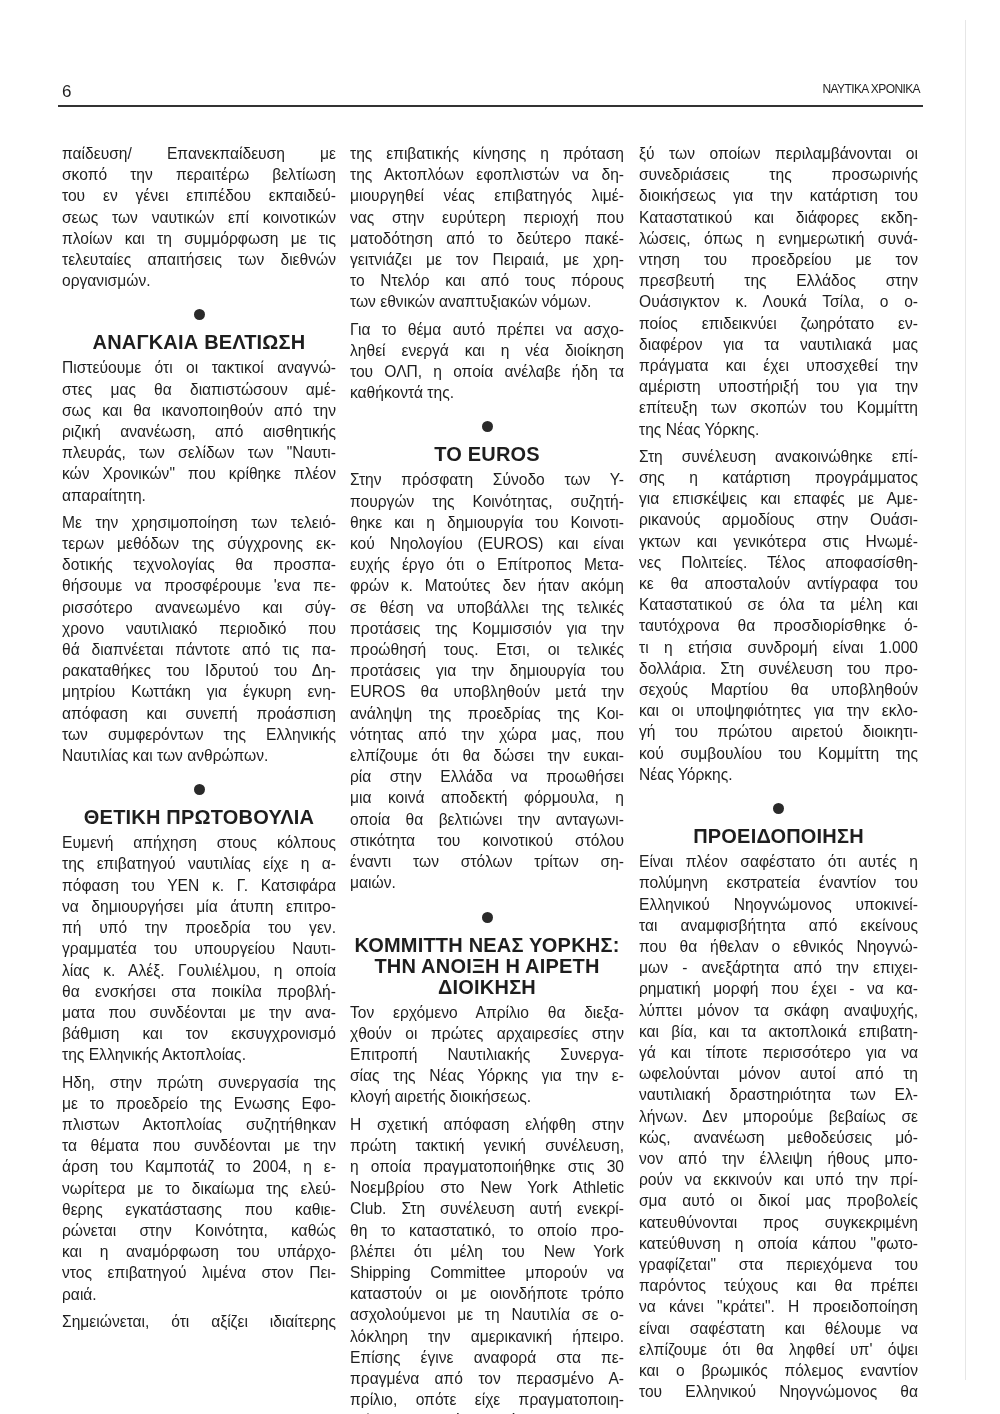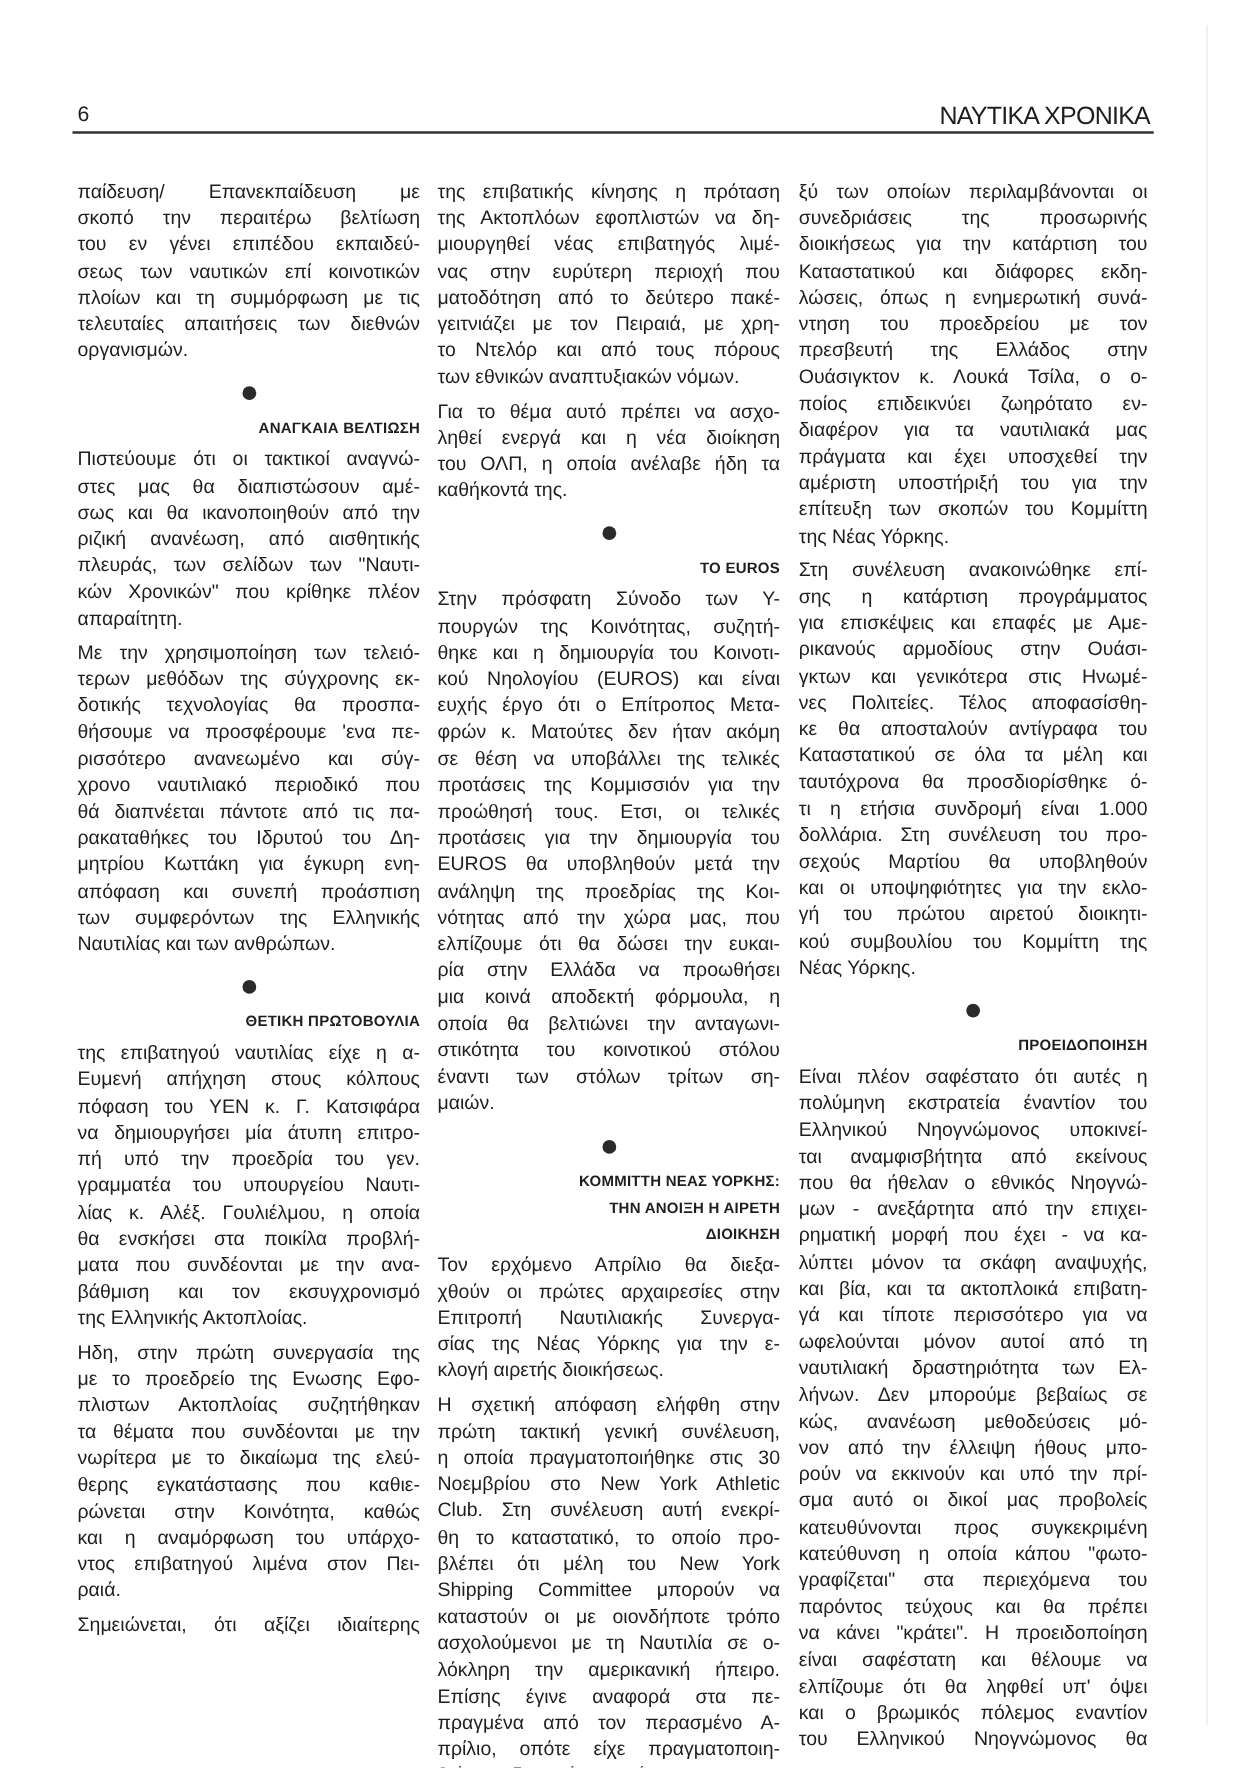--- a/index.html
+++ b/index.html
@@ -9,40 +9,40 @@
     position: relative; overflow: hidden;
   }
   .page-edge {
     position: absolute; right: 34px; top: 20px; width: 1px; height: 1360px;
     background: #e6e6e6;
   }
   .header {
     position: absolute; left: 62px; top: 82px; width: 858px; height: 22px;
   }
   .page-number { position: absolute; left: 0; top: 0; font-size: 17px; letter-spacing: -0.5px; }
-  .running-title { position: absolute; right: 0; top: 0; font-size: 20px; letter-spacing: -0.6px; }
+  .running-title { position: absolute; right: 0; top: 0; font-size: 12px; letter-spacing: -0.6px; }
   .header-rule {
     position: absolute; left: 58px; top: 105px; width: 865px; height: 2px; background: #333;
   }
   .column {
     position: absolute; top: 143px; font-size: 15.6px; line-height: 21.2px;
     text-align: justify; hyphens: none;
   }
   .col-1 { left: 62px; width: 274px; }
   .col-2 { left: 350px; width: 274px; }
   .col-3 { left: 639px; width: 279px; }
   .para { margin: 0 0 6px 0; }
   .para .line { display: block; text-align: justify; text-align-last: justify; white-space: nowrap; }
   .para .line.last { text-align-last: left; }
   .bullet {
     width: 11px; height: 11px; border-radius: 50%; background: #2a2a2a;
     margin: 18px auto 12px auto;
   }
   .heading {
-    font-weight: bold; text-align: right; font-size: 12px; line-height: 21px;
+    font-weight: bold; text-align: center; font-size: 20px; line-height: 21px;
     margin: 0 0 4px 0; letter-spacing: 0.2px;
   }
 </style>
 </head>
 <body>
 
 <div class="page-edge"></div>
 
 <div class="header">
   <span class="page-number">6</span>
@@ -85,37 +85,38 @@
       <span class="line">μητρίου Κωττάκη για έγκυρη ενη-</span>
       <span class="line">απόφαση και συνεπή προάσπιση</span>
       <span class="line">των συμφερόντων της Ελληνικής</span>
       <span class="line last">Ναυτιλίας και των ανθρώπων.</span>
     </div>
     <div class="bullet"></div>
     <div class="heading">
       <div>ΘΕΤΙΚΗ ΠΡΩΤΟΒΟΥΛΙΑ</div>
     </div>
     <div class="para">
+      <span class="line">Ευμενή απήχηση στους κόλπους</span>
       <span class="line">της επιβατηγού ναυτιλίας είχε η α-</span>
-      <span class="line">Ευμενή απήχηση στους κόλπους</span>
       <span class="line">πόφαση του ΥΕΝ κ. Γ. Κατσιφάρα</span>
       <span class="line">να δημιουργήσει μία άτυπη επιτρο-</span>
       <span class="line">πή υπό την προεδρία του γεν.</span>
       <span class="line">γραμματέα του υπουργείου Ναυτι-</span>
       <span class="line">λίας κ. Αλέξ. Γουλιέλμου, η οποία</span>
       <span class="line">θα ενσκήσει στα ποικίλα προβλή-</span>
       <span class="line">ματα που συνδέονται με την ανα-</span>
       <span class="line">βάθμιση και τον εκσυγχρονισμό</span>
       <span class="line last">της Ελληνικής Ακτοπλοίας.</span>
     </div>
     <div class="para">
       <span class="line">Ηδη, στην πρώτη συνεργασία της</span>
       <span class="line">με το προεδρείο της Ενωσης Εφο-</span>
       <span class="line">πλιστων Ακτοπλοίας συζητήθηκαν</span>
       <span class="line">τα θέματα που συνδέονται με την</span>
+      <span class="line">άρση του Καμποτάζ το 2004, η ε-</span>
       <span class="line">νωρίτερα με το δικαίωμα της ελεύ-</span>
       <span class="line">θερης εγκατάστασης που καθιε-</span>
       <span class="line">ρώνεται στην Κοινότητα, καθώς</span>
       <span class="line">και η αναμόρφωση του υπάρχο-</span>
       <span class="line">ντος επιβατηγού λιμένα στον Πει-</span>
       <span class="line last">ραιά.</span>
     </div>
     <div class="para">
       <span class="line">Σημειώνεται, ότι αξίζει ιδιαίτερης</span>
     </div>

